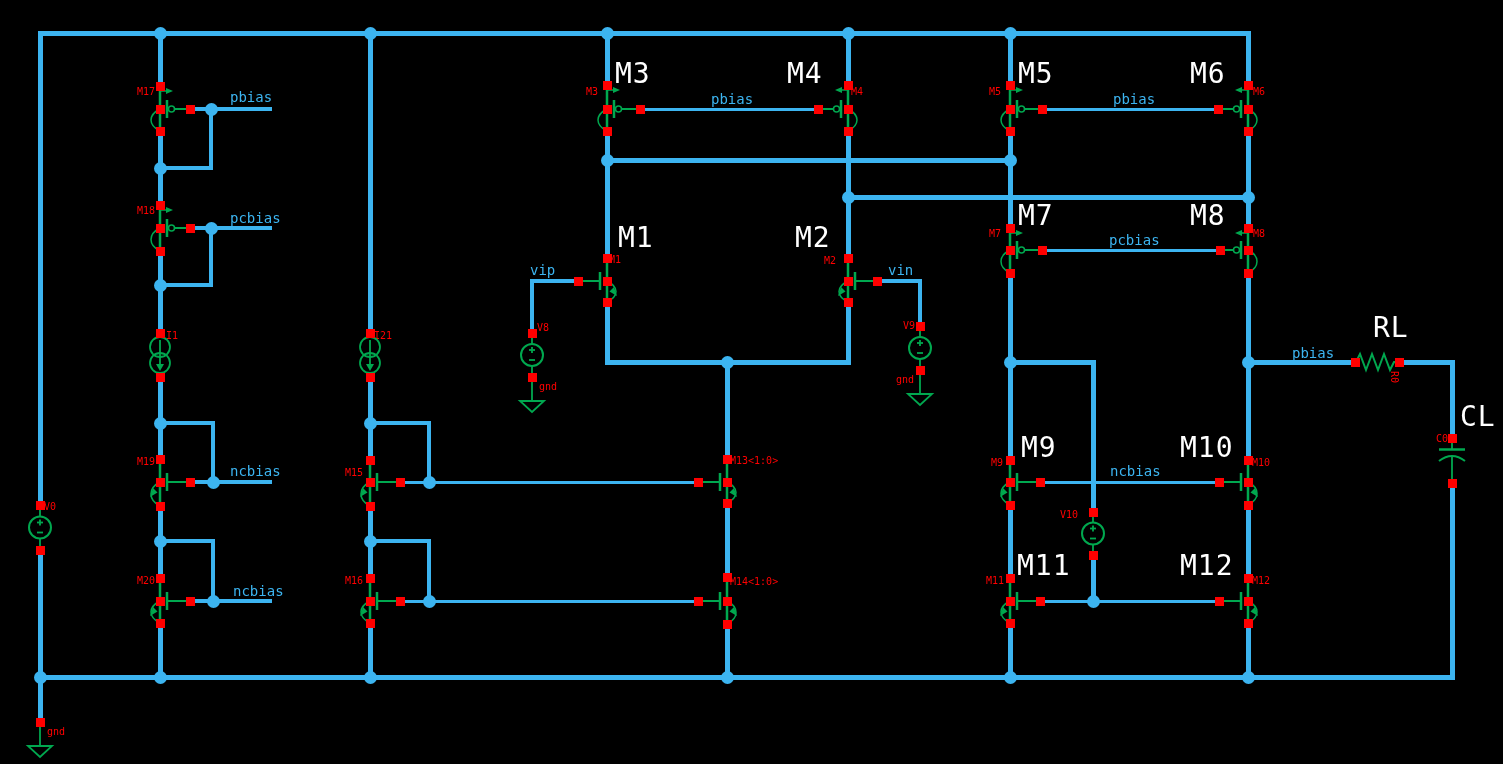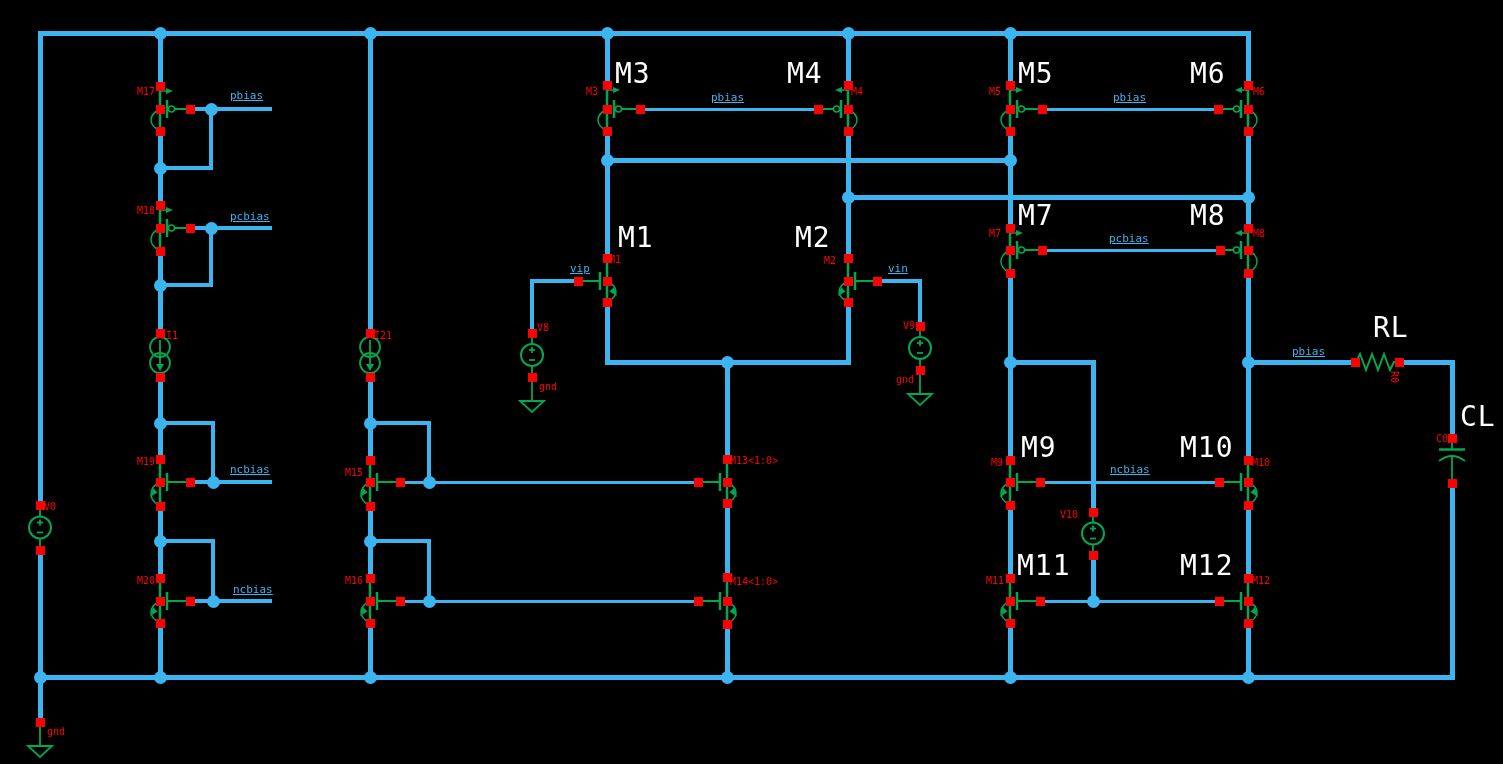--- a/index.html
+++ b/index.html
@@ -3,21 +3,21 @@
 <meta charset="utf-8">
 <style>
   html,body{margin:0;padding:0;background:#000;}
   #canvas{position:relative;width:1503px;height:764px;background:var(--bg,#000);overflow:hidden;
           font-family:"DejaVu Sans Mono",monospace;}
   .wire{position:absolute;background:var(--wire,#3cb4f0);}
   .dot{position:absolute;width:13px;height:13px;border-radius:50%;background:var(--wire,#3cb4f0);}
   .pin{position:absolute;width:9px;height:9px;background:var(--pin,#ff0000);}
   .lbl-big{position:absolute;color:var(--biglbl,#fff);font-size:28px;line-height:1;letter-spacing:1px;white-space:nowrap;}
   .lbl-inst{position:absolute;color:var(--pin,#ff0000);font-size:10px;line-height:1;white-space:nowrap;}
-  .lbl-net{position:absolute;color:var(--wire,#3cb4f0);font-size:11px;line-height:1;white-space:nowrap;text-decoration:underline;}
+  .lbl-net{position:absolute;color:var(--wire,#3cb4f0);font-size:14px;line-height:1;white-space:nowrap;}
 </style>
 </head>
 <body>
 
 <div id="canvas">
 
   <span class="lbl-big" style="left:618px;top:224px">M1</span>
   <span class="lbl-big" style="left:795px;top:224px">M2</span>
   <span class="lbl-big" style="left:615px;top:60px">M3</span>
   <span class="lbl-big" style="left:787px;top:60px">M4</span>
@@ -65,21 +65,21 @@
   <span class="lbl-inst" style="left:47px;top:727px">gnd</span>
 
   <span class="lbl-net" style="left:230px;top:90px">pbias</span>
   <span class="lbl-net" style="left:230px;top:211px">pcbias</span>
   <span class="lbl-net" style="left:230px;top:464px">ncbias</span>
   <span class="lbl-net" style="left:233px;top:584px">ncbias</span>
   <span class="lbl-net" style="left:711px;top:92px">pbias</span>
   <span class="lbl-net" style="left:1113px;top:92px">pbias</span>
   <span class="lbl-net" style="left:1109px;top:233px">pcbias</span>
   <span class="lbl-net" style="left:1110px;top:464px">ncbias</span>
-  <span class="lbl-net" style="left:570px;top:263px">vip</span>
+  <span class="lbl-net" style="left:530px;top:263px">vip</span>
   <span class="lbl-net" style="left:888px;top:263px">vin</span>
   <span class="lbl-net" style="left:1292px;top:346px">pbias</span>
 <div class="wire" style="left: 37.5px; top: 30.5px; width: 1213px; height: 5px;"></div>
     <div class="wire" style="left: 37.5px; top: 674.5px; width: 1417px; height: 5px;"></div>
     <div class="wire" style="left: 604.5px; top: 157.5px; width: 408px; height: 5px;"></div>
     <div class="wire" style="left: 845.5px; top: 194.5px; width: 405px; height: 5px;"></div>
     <div class="wire" style="left: 604.5px; top: 359.5px; width: 246px; height: 5px;"></div>
     <div class="wire" style="left: 1007.5px; top: 359.5px; width: 88px; height: 5px;"></div>
     <div class="wire" style="left: 1245.5px; top: 359.5px; width: 112px; height: 5px;"></div>
     <div class="wire" style="left: 1396.5px; top: 359.5px; width: 58px; height: 5px;"></div>

